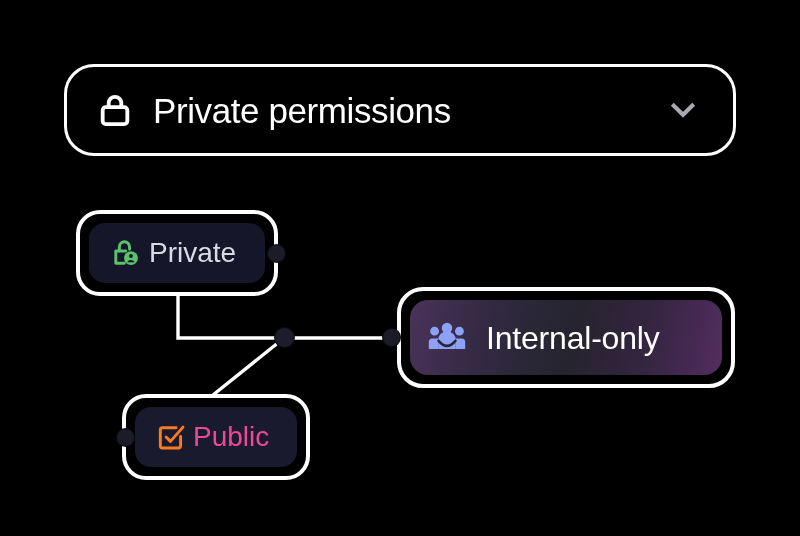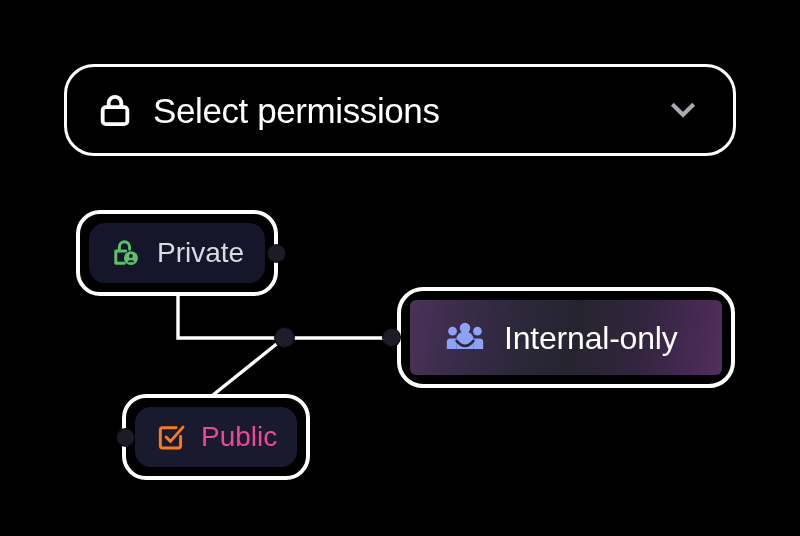--- a/index.html
+++ b/index.html
@@ -93,21 +93,21 @@
     padding-left: 20px;
     box-shadow: 0 2px 6px rgba(0,0,0,0.6);
   }
   .node-icon {
     flex: 0 0 auto;
     display: flex;
     align-items: center;
     justify-content: center;
   }
   .node-label {
-    margin-left: 14px;
+    margin-left: 6px;
     color: #dcdde6;
     line-height: 1;
     white-space: nowrap;
   }
 
   
   #node-private {
     left: 76px;
     top: 210px;
     width: 202px;
@@ -134,22 +134,22 @@
 
   
   #node-internal {
     left: 397px;
     top: 287px;
     width: 338px;
     height: 101px;
     border-radius: 26px;
   }
   #node-internal .node-inner {
-    border-radius: 6px;
-    padding-left: 34px;
+    border-radius: 18px;
+    padding-left: 16px;
     background:
       linear-gradient(100deg,
         #4a3358 0%,
         #3a2c4a 16%,
         #2a2738 38%,
         #26242f 52%,
         #33253f 74%,
         #4a2a57 93%,
         #53305e 100%);
   }
@@ -186,21 +186,21 @@
 
 <div id="canvas">
 
   <div class="select-field">
     <span class="select-lock">
       <svg viewBox="0 0 24 24" width="40" height="40" aria-hidden="true">
         <rect x="4.6" y="10.3" width="14.8" height="10.2" rx="1.9" fill="none" stroke="#ffffff" stroke-width="2.3"></rect>
         <path d="M8.2 10.3V7.9a3.8 3.8 0 0 1 7.6 0v2.4" fill="none" stroke="#ffffff" stroke-width="2.3" stroke-linecap="round"></path>
       </svg>
     </span>
-    <span class="select-label">Select permissions</span>
+    <span class="select-label">Private permissions</span>
     <span class="select-chevron">
       <svg viewBox="0 0 24 24" width="34" height="34" aria-hidden="true">
         <path d="M5.5 9 12 15.4 18.5 9" fill="none" stroke="#a9a9b2" stroke-width="2.9" stroke-linecap="square" stroke-linejoin="miter"></path>
       </svg>
     </span>
   </div>
 
   <svg id="edges" viewBox="0 0 800 536" width="800" height="536">
 
     <path d="M178 296 L178 338 L284 338" fill="none" stroke="#ffffff" stroke-width="3.4" stroke-linecap="butt" stroke-linejoin="miter"></path>

